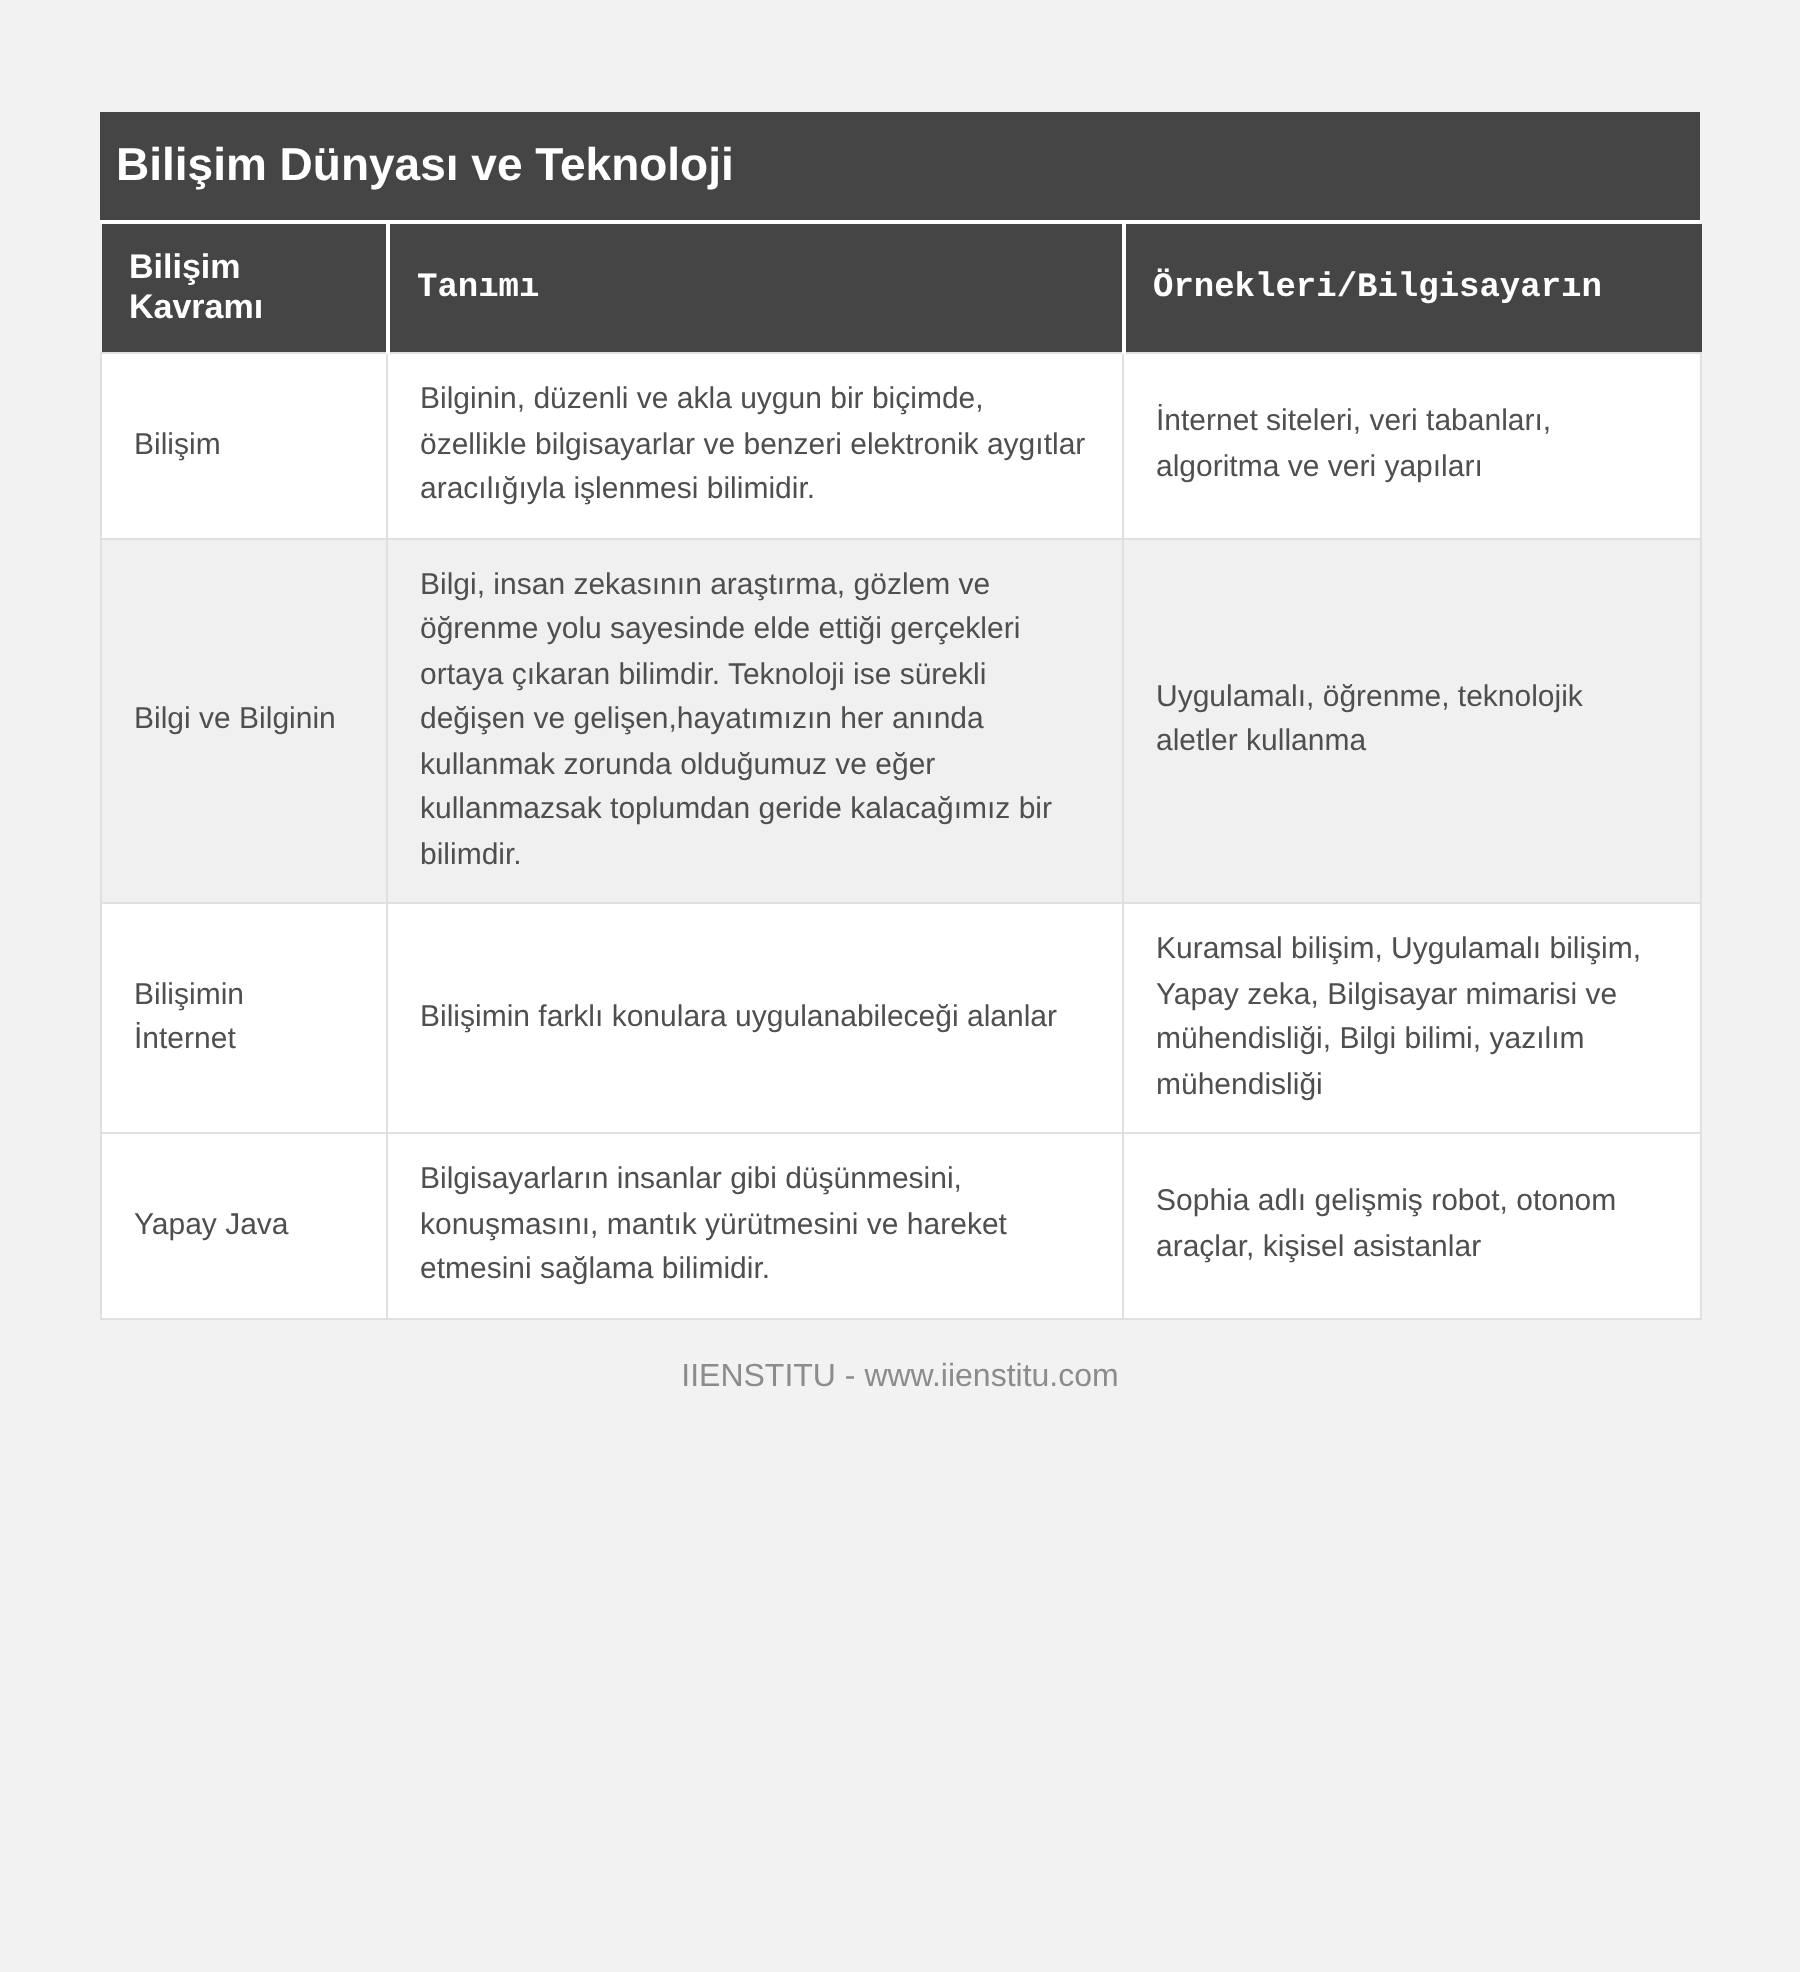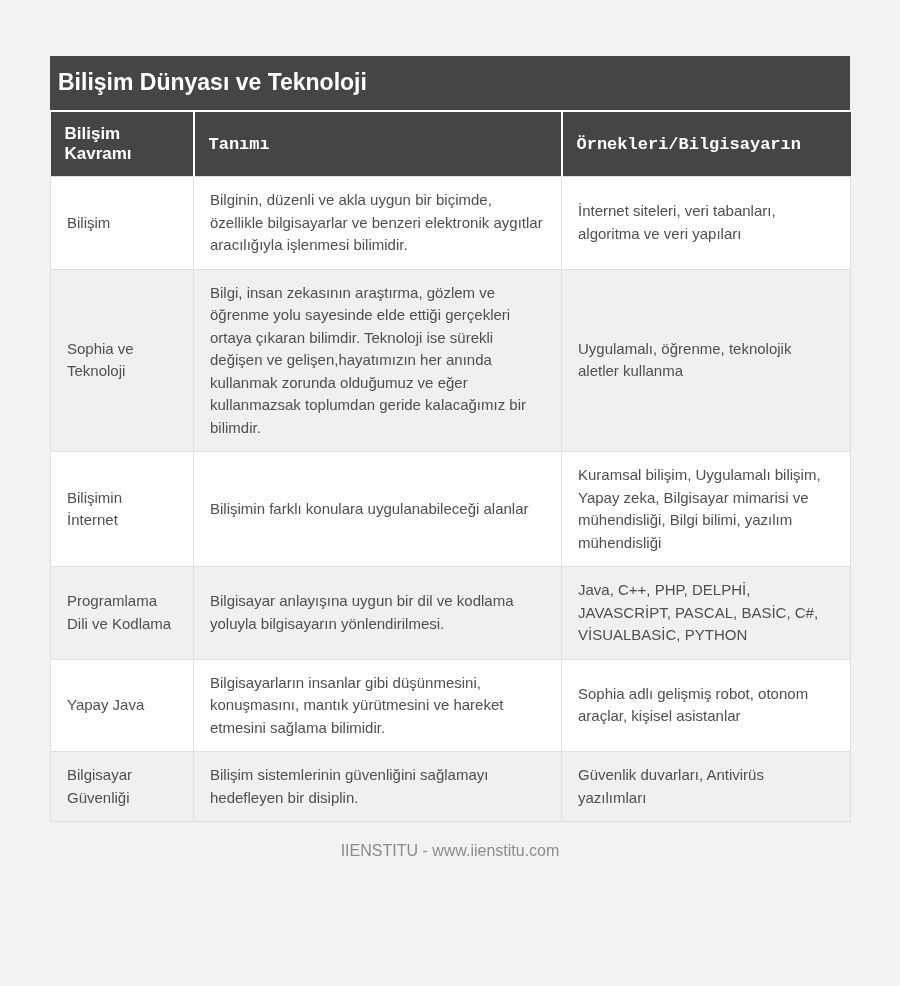--- a/index.html
+++ b/index.html
@@ -88,41 +88,31 @@
         <th>Örnekleri/Bilgisayarın</th>
       </tr>
     </thead>
     <tbody>
         <tr>
           <td>Bilişim</td>
           <td>Bilginin, düzenli ve akla uygun bir biçimde, özellikle bilgisayarlar ve benzeri elektronik aygıtlar aracılığıyla işlenmesi bilimidir.</td>
           <td>İnternet siteleri, veri tabanları, algoritma ve veri yapıları</td>
         </tr>
         <tr class="alt">
-          <td>Sophia ve Teknoloji</td>
+          <td>Bilgi ve Bilginin</td>
           <td>Bilgi, insan zekasının araştırma, gözlem ve öğrenme yolu sayesinde elde ettiği gerçekleri ortaya çıkaran bilimdir. Teknoloji ise sürekli değişen ve gelişen,hayatımızın her anında kullanmak zorunda olduğumuz ve eğer kullanmazsak toplumdan geride kalacağımız bir bilimdir.</td>
           <td>Uygulamalı, öğrenme, teknolojik aletler kullanma</td>
         </tr>
         <tr>
           <td>Bilişimin İnternet</td>
           <td>Bilişimin farklı konulara uygulanabileceği alanlar</td>
           <td>Kuramsal bilişim, Uygulamalı bilişim, Yapay zeka, Bilgisayar mimarisi ve mühendisliği, Bilgi bilimi, yazılım mühendisliği</td>
         </tr>
-        <tr class="alt">
-          <td>Programlama Dili ve Kodlama</td>
-          <td>Bilgisayar anlayışına uygun bir dil ve kodlama yoluyla bilgisayarın yönlendirilmesi.</td>
-          <td>Java, C++, PHP, DELPHİ, JAVASCRİPT, PASCAL, BASİC, C#, VİSUALBASİC, PYTHON</td>
-        </tr>
         <tr>
           <td>Yapay Java</td>
           <td>Bilgisayarların insanlar gibi düşünmesini, konuşmasını, mantık yürütmesini ve hareket etmesini sağlama bilimidir.</td>
           <td>Sophia adlı gelişmiş robot, otonom araçlar, kişisel asistanlar</td>
-        </tr>
-        <tr class="alt">
-          <td>Bilgisayar Güvenliği</td>
-          <td>Bilişim sistemlerinin güvenliğini sağlamayı hedefleyen bir disiplin.</td>
-          <td>Güvenlik duvarları, Antivirüs yazılımları</td>
         </tr>
       </tbody>
   </table>
 
   <div class="footer">IIENSTITU - www.iienstitu.com</div>
 </div>
 
 </body></html>

